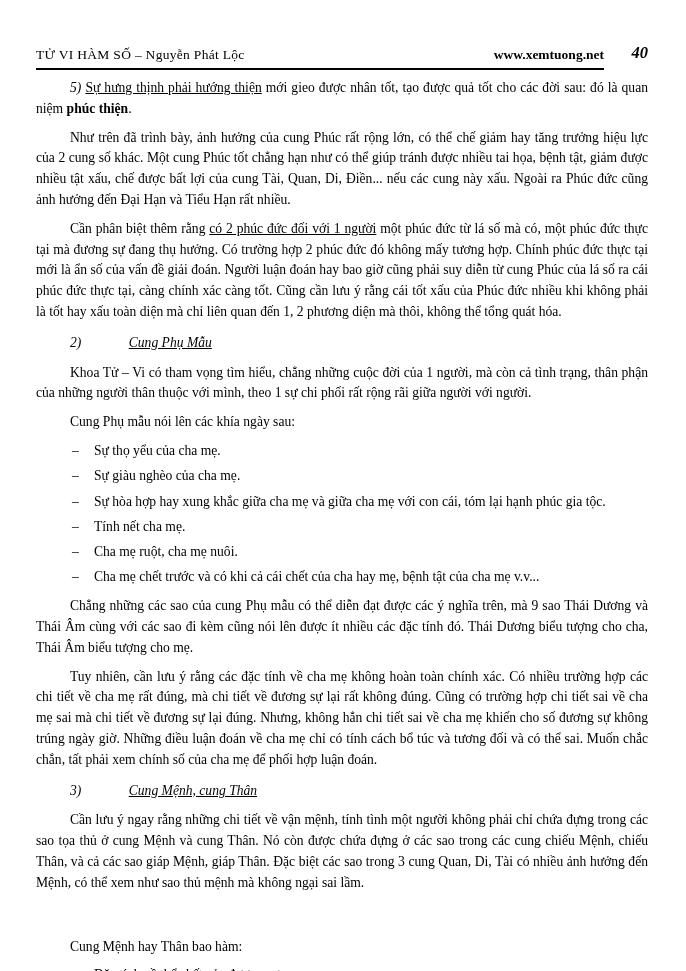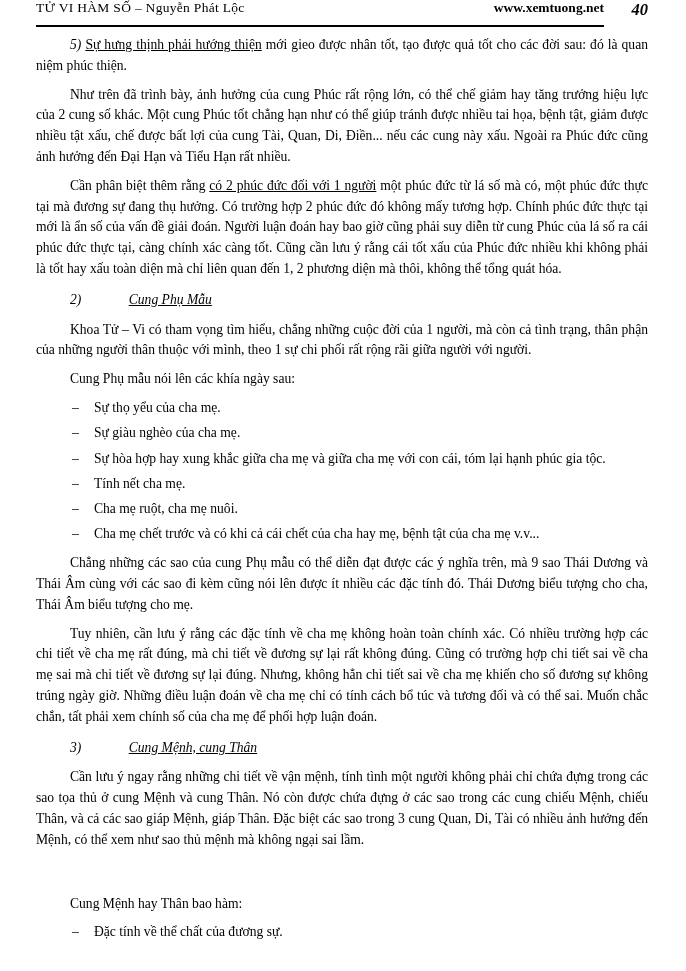--- a/index.html
+++ b/index.html
@@ -11,21 +11,22 @@
     color: #000;
   }
   .page {
     box-sizing: border-box;
     width: 686px; height: 971px;
     padding: 0 38px 0 36px;
   }
   
   .header {
     display: flex;
-    align-items: flex-start;
+    align-items: flex-end;
+    padding-top: 43px;
   }
   .header-title {
     font-size: 13.5px;
     letter-spacing: 0.3px;
     white-space: nowrap;
   }
   .header-site {
     margin-left: auto;
     font-family: Liberation Serif, serif;
     font-weight: bold;
@@ -49,21 +50,21 @@
   
   .body-text {
     margin-top: 2px;
     font-size: 13.6px;
     line-height: 20.8px;
     text-align: justify;
   }
   .para { margin: 8px 0; text-indent: 34px; }
   .it { font-style: italic; }
   .itu { text-decoration: underline; }
-  .bld { font-weight: normal; }
+  .bld { font-weight: bold; }
   .heading {
     margin: 10px 0 9px 0;
     text-indent: 34px;
     font-style: italic;
   }
   .heading .title { text-decoration: underline; margin-left: 44px; }
   .list { margin: 5px 0 6px 0; }
   .list-item {
     display: flex;
     margin: 0 0 4.5px 0;

